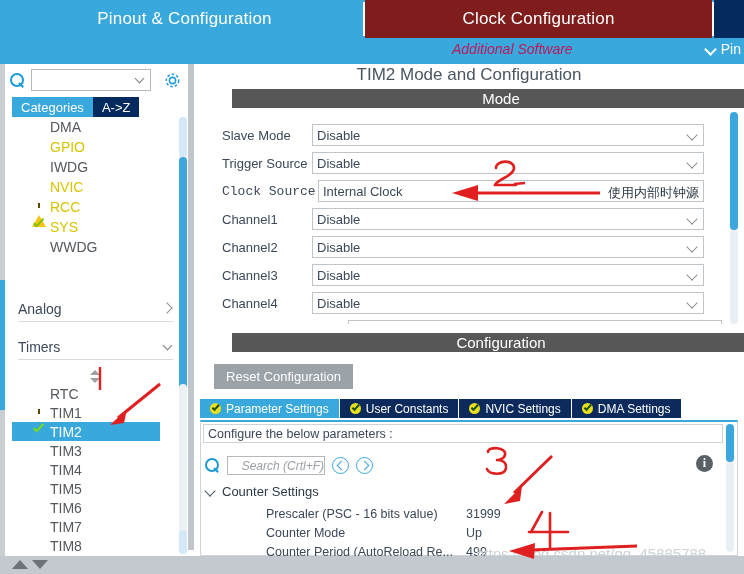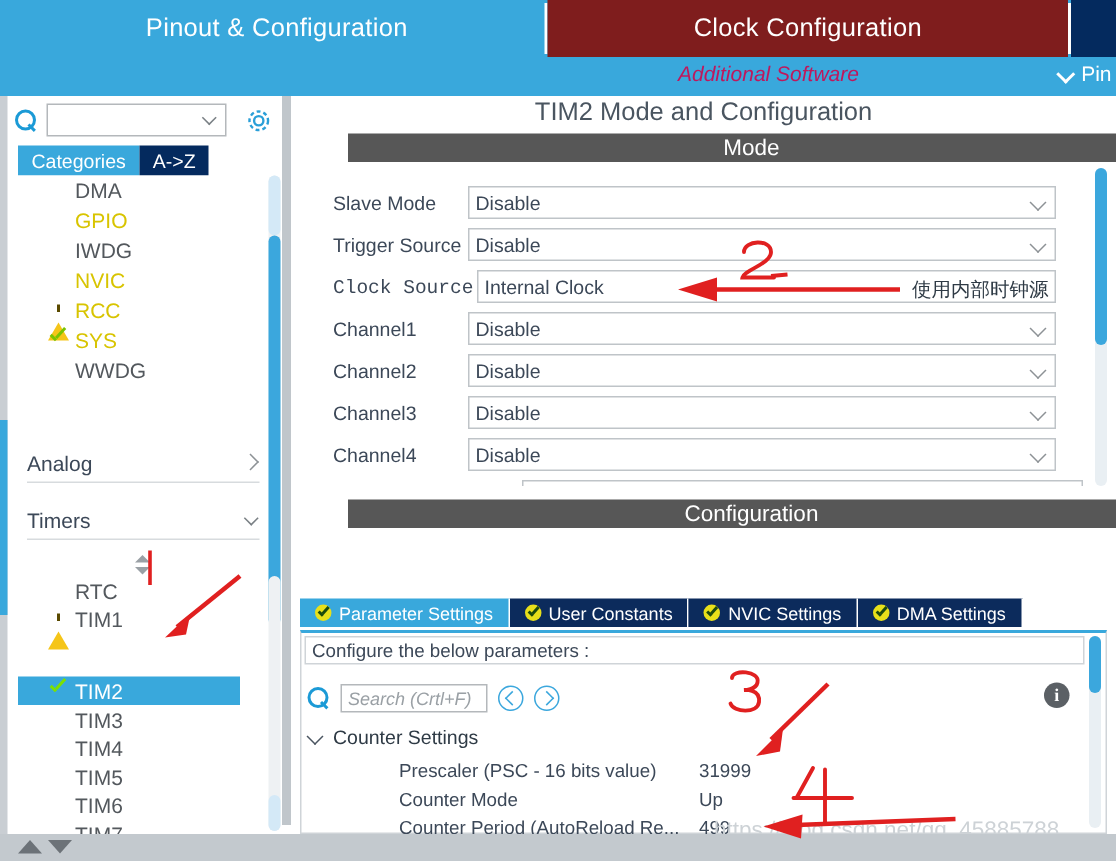--- a/index.html
+++ b/index.html
@@ -82,21 +82,21 @@
   .chev-r { width: 12px; height: 12px; position: relative; color: #8d9296; }
   .chev-r::before { content:""; position:absolute; left:2px; top:1px; width:7px; height:7px; border-right:1.6px solid currentColor; border-top:1.6px solid currentColor; transform: rotate(45deg); }
 
   .spinner { position: absolute; left: 88px; top: 370px; width: 14px; height: 14px; }
   .spinner::before { content:""; position:absolute; left:2px; top:0; width:0; height:0; border-left:5px solid transparent; border-right:5px solid transparent; border-bottom:5px solid #9aa0a5; }
   .spinner::after  { content:""; position:absolute; left:2px; top:8px; width:0; height:0; border-left:5px solid transparent; border-right:5px solid transparent; border-top:5px solid #9aa0a5; }
 
   .timerlist { position: absolute; left: 12px; top: 384px; width: 165px; }
   .trow { height: 19px; display: flex; align-items: center; padding-left: 38px; font-size: 14px; position: relative; color: #53585d; }
   .trow .ico { position: absolute; left: 20px; top: 2px; }
-  .trow.selected { background: #39a8dc; color: #ffffff; width: 148px; margin-top: 29px; }
+  .trow.selected { background: #39a8dc; color: #ffffff; width: 148px; }
   .trow.selected .check::before, .trow.selected .check::after { background: #7ce000; }
 
   .sb2track { position: absolute; left: 179px; top: 384px; width: 8px; height: 170px; background: #eef1f3; border-radius: 4px; }
   .sb2thumb { position: absolute; left: 179px; top: 530px; width: 8px; height: 24px; background: #d4e9f7; border-radius: 4px; }
 
   .bottomstrip { position: absolute; left: 0; top: 556px; width: 744px; height: 18px; background: #c3c9ce; }
   .arr-up { position: absolute; left: 12px; top: 560px; width:0; height:0; border-left:8px solid transparent; border-right:8px solid transparent; border-bottom:9px solid #6c7278; }
   .arr-dn { position: absolute; left: 32px; top: 560px; width:0; height:0; border-left:8px solid transparent; border-right:8px solid transparent; border-top:9px solid #6c7278; }
 
   
@@ -126,21 +126,21 @@
   .cfgtab { height: 19px; display: flex; align-items: center; gap: 5px; padding: 0 10px; color: #ffffff; font-size: 12px; background: #0c2b5c; border-right: 1px solid #ffffff; }
   .cfgtab.active { background: #39a8dc; }
   .badge { width: 11px; height: 11px; border-radius: 50%; background: #e8e01a; position: relative; flex: 0 0 auto; }
   .badge::before { content:""; position:absolute; left:2px; top:4.5px; width:3.6px; height:1.8px; background:#1c4a0c; transform: rotate(45deg); }
   .badge::after  { content:""; position:absolute; left:4px; top:2.8px; width:6px; height:1.8px; background:#1c4a0c; transform: rotate(-48deg); }
 
   .cfgbody { position: absolute; left: 200px; top: 420px; width: 538px; height: 136px; background: #ffffff; border: 1px solid #cfd4d8; border-top: 2px solid #39a8dc; }
   .cfghint { position: absolute; left: 203px; top: 424px; width: 520px; height: 19px; border: 1px solid #cfd4d8; display: flex; align-items: center; padding-left: 4px; font-size: 12.5px; color: #3c4858; }
 
   .searchrow2 { position: absolute; left: 205px; top: 456px; display: flex; align-items: center; gap: 7px; }
-  .searchbox { width: 98px; height: 19px; border: 1px solid #b4b8bb; background: #ffffff; display: flex; align-items: center; padding-left: 4px; color: #9aa0a5; font-size: 12px; font-style: italic; }
+  .searchbox { width: 98px; height: 19px; border: 1px solid #b4b8bb; background: #ffffff; display: flex; align-items: center; padding-left: 4px; color: #9aa0a5; font-size: 12px; font-style: italic; justify-content: flex-end; }
   .navbtn { width: 17px; height: 17px; border: 1.4px solid #3ba7dd; border-radius: 50%; position: relative; }
   .navbtn::before { content:""; position:absolute; left:5px; top:4px; width:6px; height:6px; border-left:1.6px solid #3ba7dd; border-bottom:1.6px solid #3ba7dd; transform: rotate(45deg); }
   .navbtn.right::before { left: 3.5px; border-left:none; border-bottom:none; border-right:1.6px solid #3ba7dd; border-top:1.6px solid #3ba7dd; transform: rotate(45deg); }
   .infoicon { position: absolute; left: 696px; top: 455px; width: 17px; height: 17px; border-radius: 50%; background: #5b6065; color: #ffffff; font-size: 12px; font-weight: bold; display:flex; align-items:center; justify-content:center; font-family: "Liberation Serif", serif; }
 
   .grouprow { position: absolute; left: 205px; top: 484px; display: flex; align-items: center; gap: 6px; font-size: 13px; color: #2e3a45; }
   .chev-dn2 { width: 11px; height: 11px; position: relative; color: #4a5560; }
   .chev-dn2::before { content:""; position:absolute; left:1px; top:1px; width:7px; height:7px; border-right:1.6px solid currentColor; border-bottom:1.6px solid currentColor; transform: rotate(45deg); }
 
   .prow { position: absolute; height: 18px; font-size: 12.5px; color: #3c4858; display: flex; align-items: center; }
@@ -347,20 +347,23 @@
     <div class="mselect" style="position:absolute; left:148px; top:208px; width:374px;"></div>
   </div>
 
   <div class="vscroll-track"></div>
   <div class="vscroll-thumb"></div>
 
   <div class="band config">
     <span>Configuration</span>
   </div>
 
+  <div class="resetbtn">
+    <span>Reset Configuration</span>
+  </div>
 
   <div class="cfgtabs">
     <div class="cfgtab active">
       <span class="badge"></span>
       <span>Parameter Settings</span>
     </div>
     <div class="cfgtab">
       <span class="badge"></span>
       <span>User Constants</span>
     </div>

